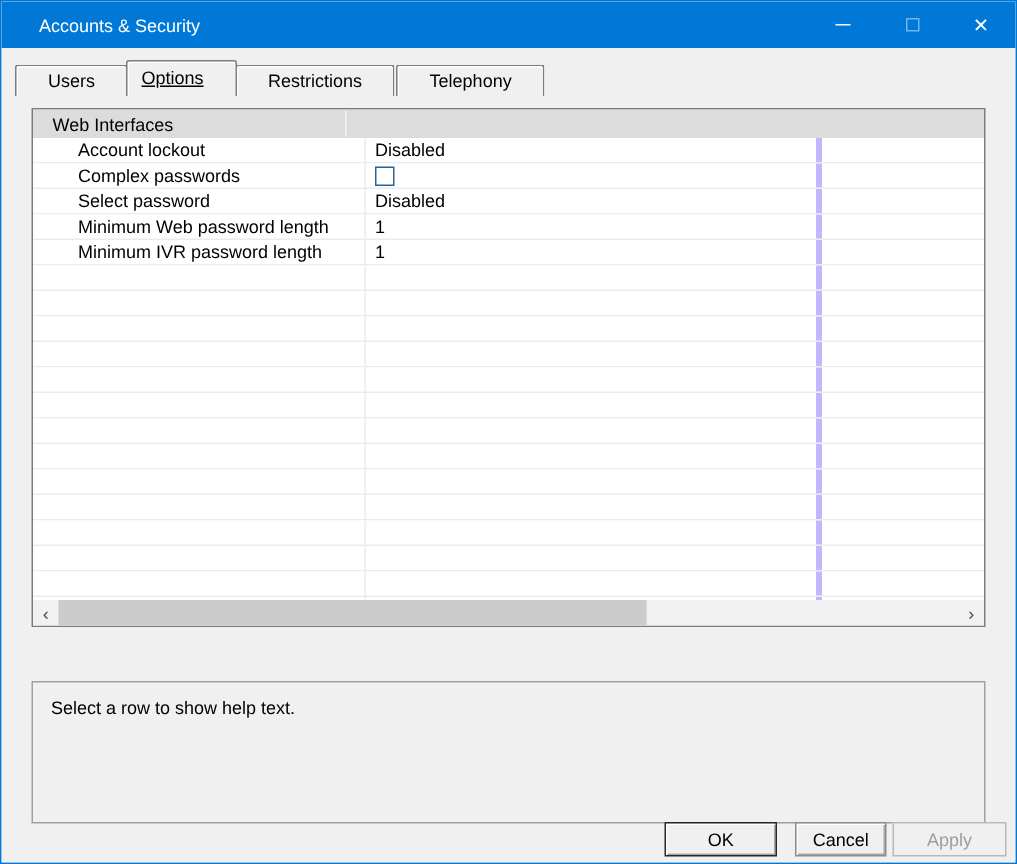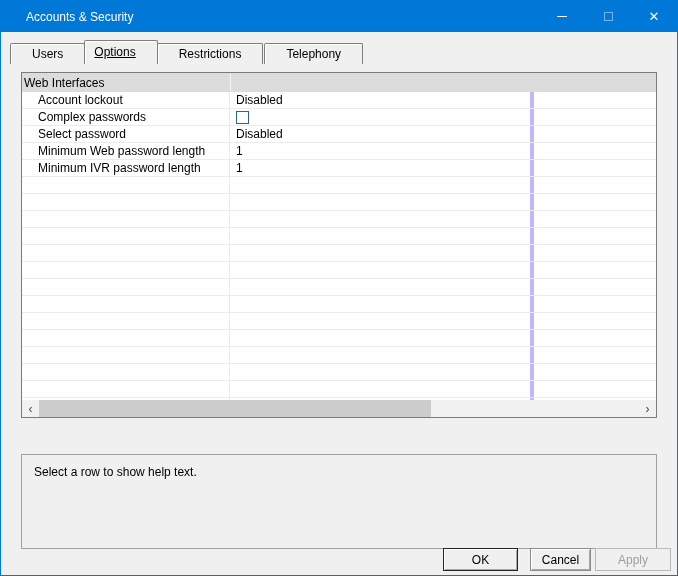--- a/index.html
+++ b/index.html
@@ -51,23 +51,23 @@
     position:absolute; left:20px; top:40px; width:636px; height:346px;
     background:#ffffff; border:1px solid #7b7b7b;
     display:flex; flex-direction:column;
   }
   .prop-rows { flex:1; overflow:hidden; display:flex; flex-direction:column; }
   .group-row {
     height:19px; flex:0 0 19px; background:#dcdcdc; display:flex;
     font-size:12px; color:#000; align-items:center; position:relative;
   }
   .group-row .divider { position:absolute; left:208px; top:1px; bottom:1px; width:1px; background:#f5f5f5; }
-  .group-row .glabel { padding-left:2px; }
+  .group-row .glabel { padding-left:13px; }
   .prow { height:17px; flex:0 0 17px; display:flex; border-bottom:1px solid #ebebeb; font-size:12px; align-items:center; background:#fff; }
-  .prow .c1 { width:208px; flex:0 0 208px; padding-left:16px; border-right:1px solid #ebebeb; height:100%; display:flex; align-items:center; overflow:hidden; white-space:nowrap; }
+  .prow .c1 { width:208px; flex:0 0 208px; padding-left:16px; border-right:1px solid #ebebeb; height:100%; display:flex; align-items:center; overflow:hidden; white-space:nowrap;margin-left:14px; }
   .prow .c2 { width:304px; flex:0 0 304px; padding-left:6px; border-right:4px solid #c4b5fd; height:100%; display:flex; align-items:center; overflow:hidden; white-space:nowrap; }
   .prow .c3 { flex:1; height:100%; }
   .checkbox {
     display:inline-block; width:13px; height:13px; background:#fff;
     border:1px solid #2e618f; margin-left:0px;
   }
 
   
   .hscroll {
     flex:0 0 17px; height:17px; background:#f1f1f1; position:relative;

